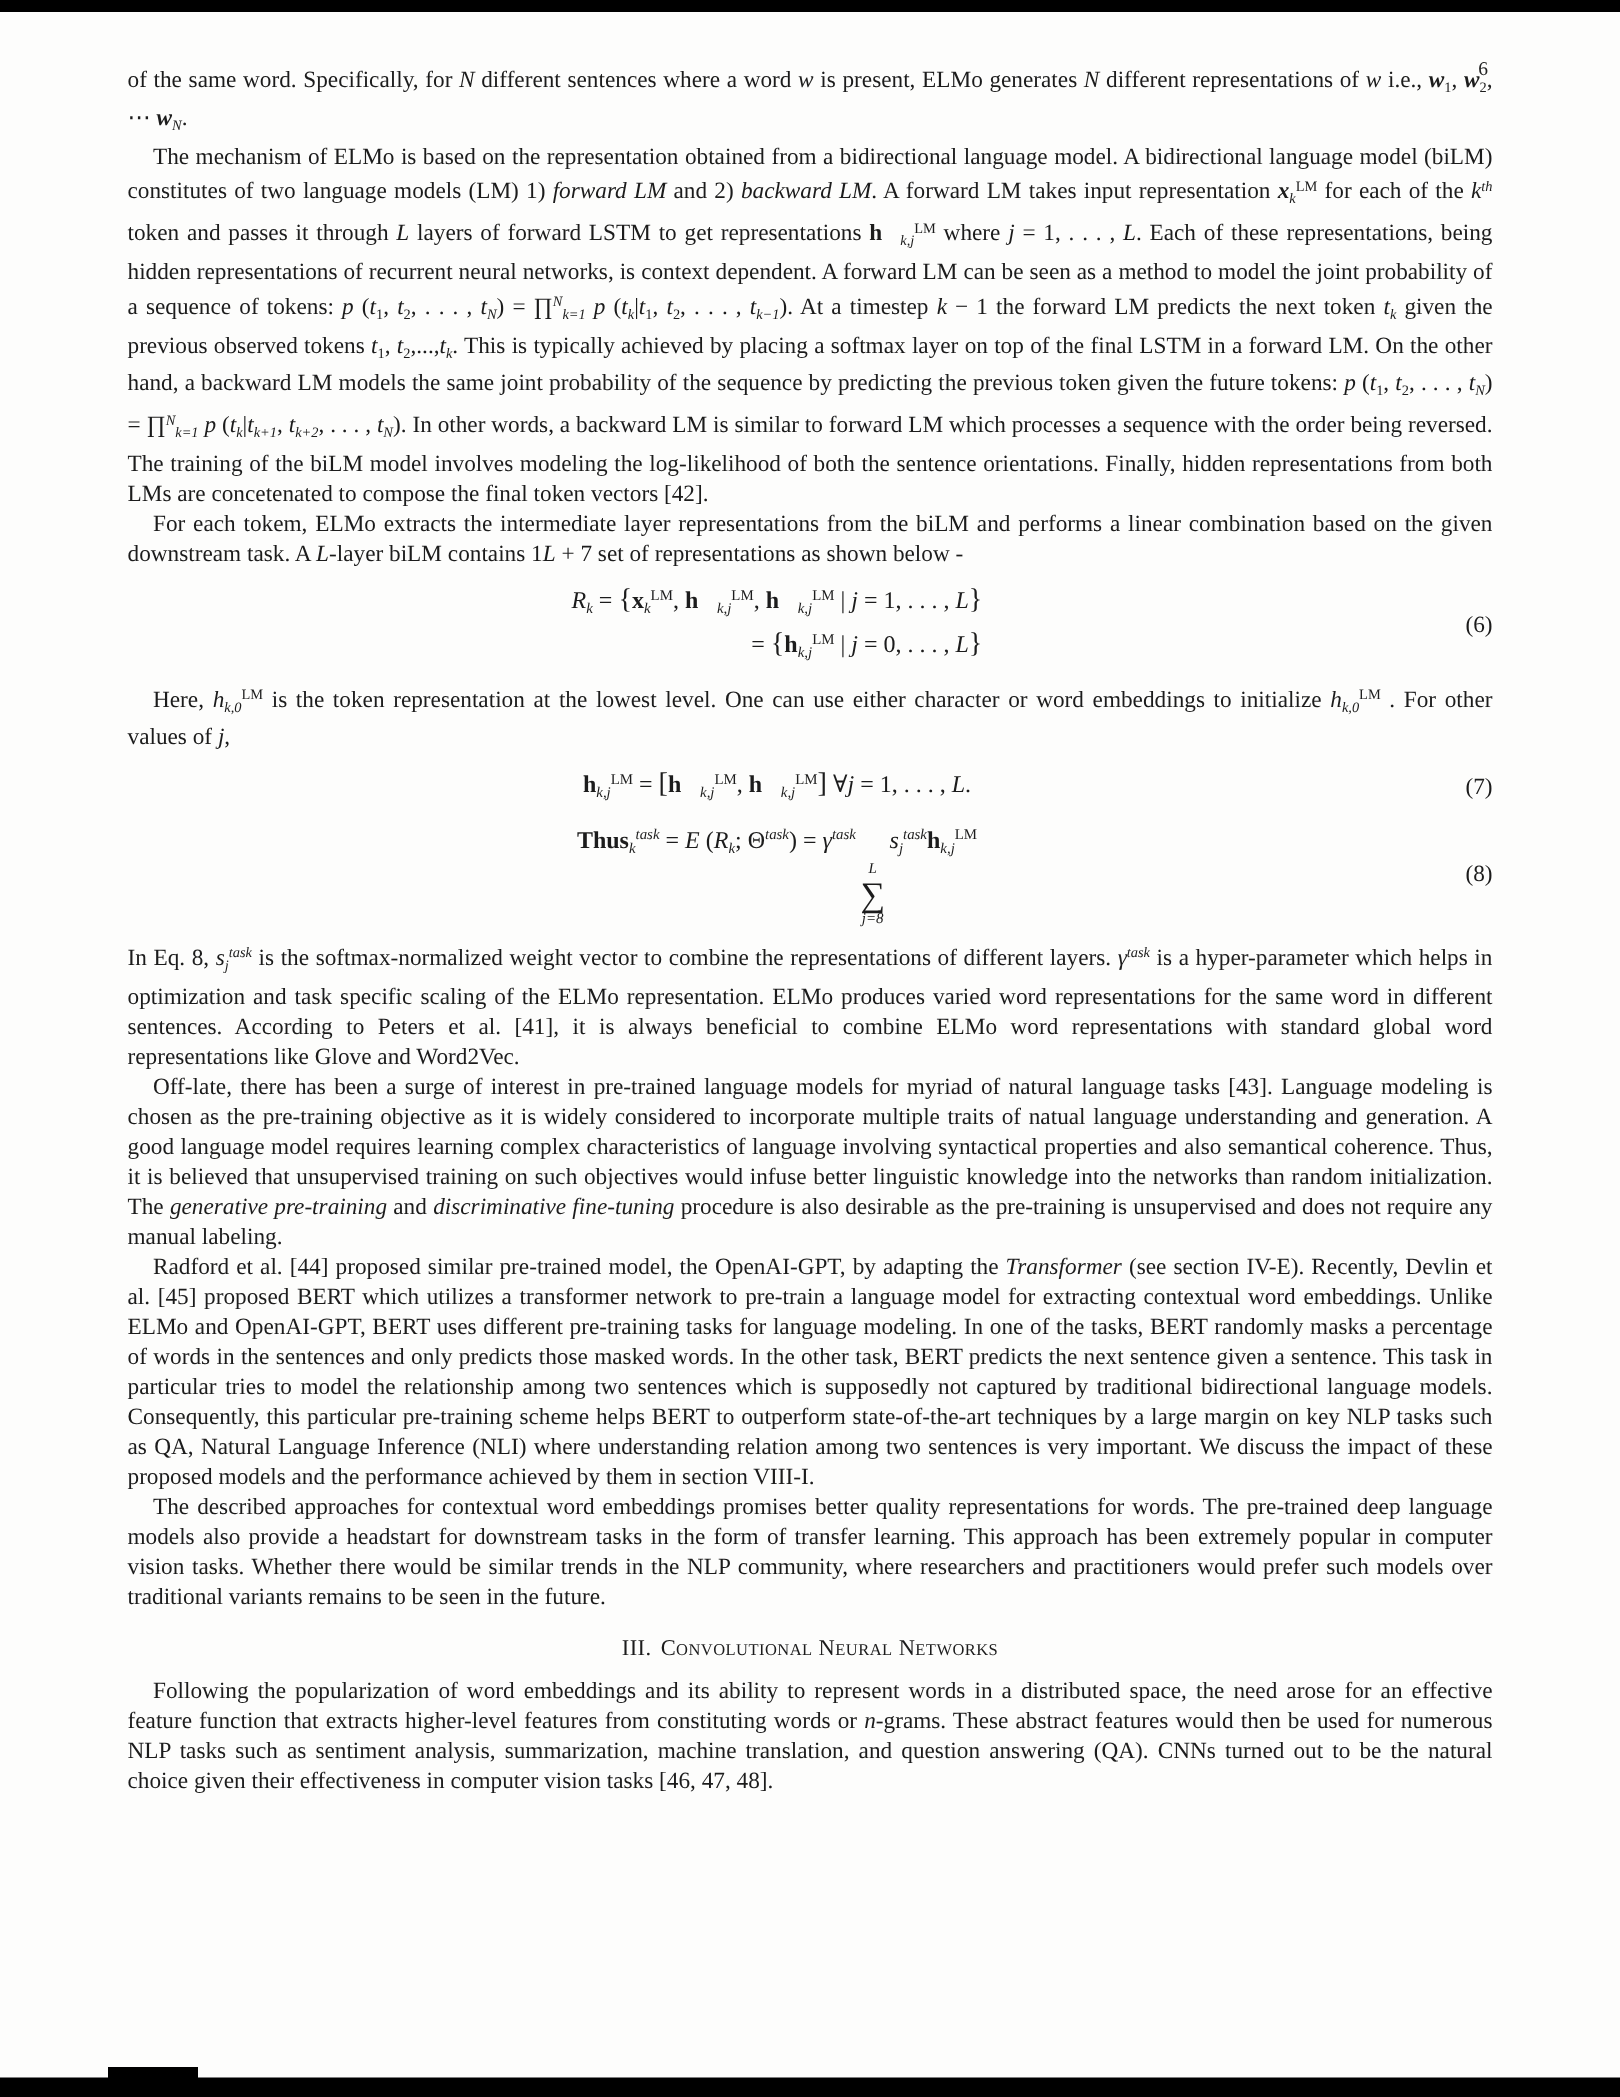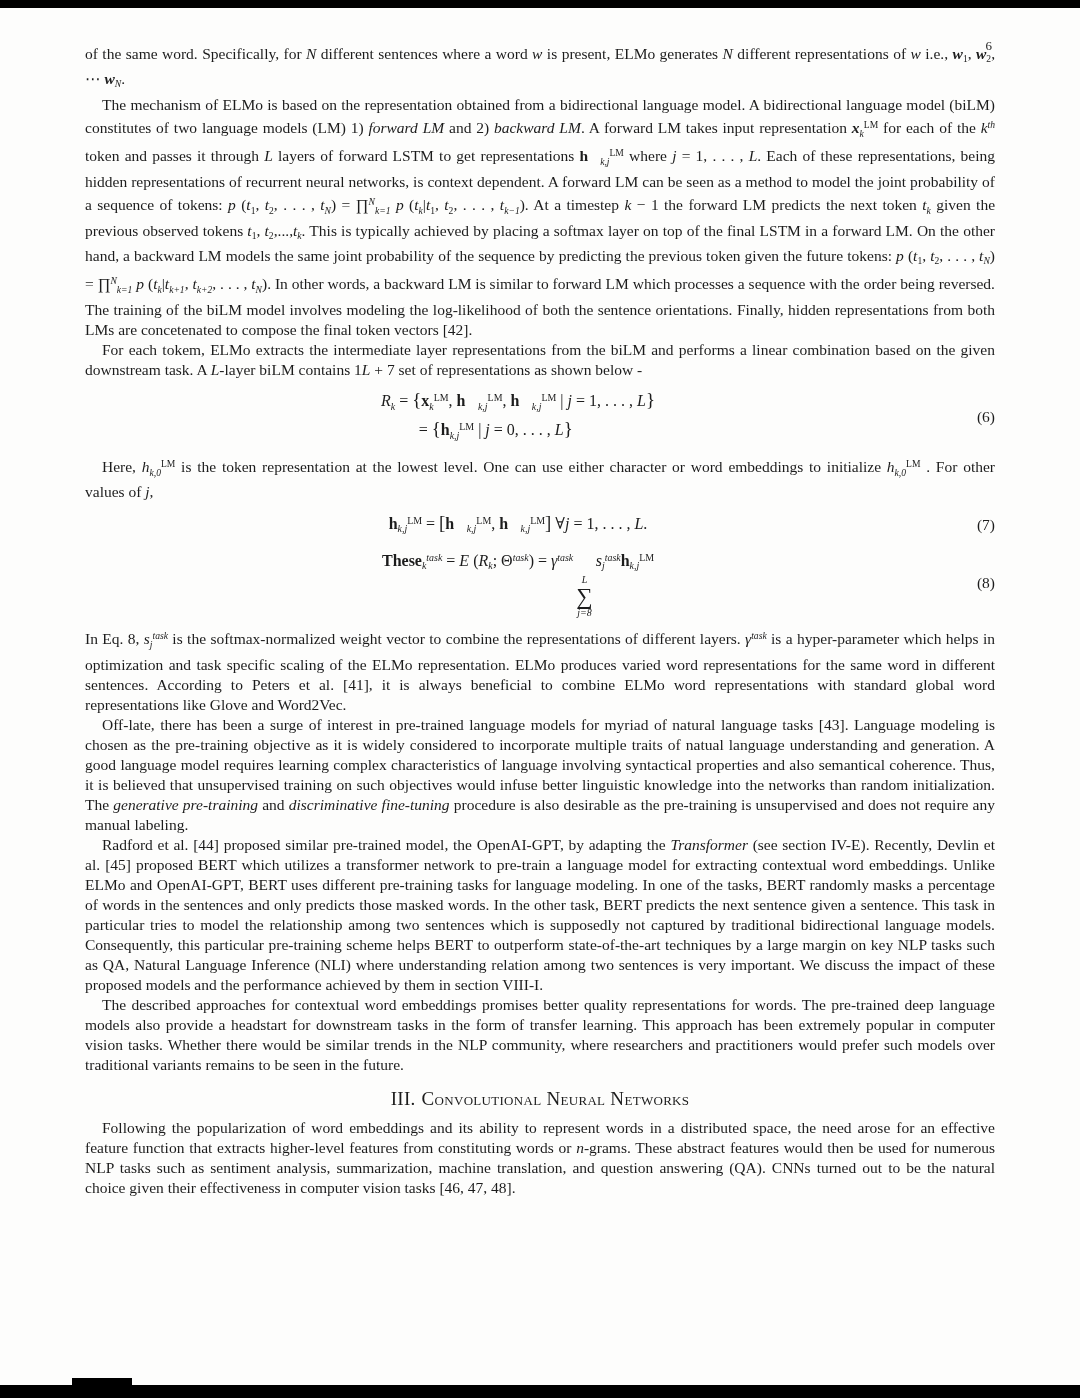--- a/index.html
+++ b/index.html
@@ -27,31 +27,31 @@
   .r-i { font-style:italic; }
   .r-b { font-weight:bold; }
   .r-sub { font-size:0.62em; vertical-align:-0.35em; }
   .r-sup { font-size:0.62em; vertical-align:0.55em; }
   .r-big { font-size:1.18em; }
 
   
   .equation { display:flex; align-items:center; margin:8px 0; text-indent:0; }
   .eq-body { flex:1; text-align:center; font-size:16px; }
   .eq-stack { display:inline-block; text-align:left; }
-  .eq-line { white-space:nowrap; }
+  .eq-line { white-space:nowrap;text-align:right; }
   .eq-line2 { padding-left:2.35em; }
   .eq-number { width:44px; text-align:right; font-size:15.5px; }
   .sum { display:inline-flex; flex-direction:column; align-items:center; vertical-align:-1.1em; line-height:1; margin:0 3px; }
   .sum-top, .sum-bottom { font-size:10px; font-style:italic; }
   .sum-sigma { font-size:23px; }
 
   
   .section-heading {
     text-align:center; margin:14px 0 9px; text-indent:0;
-    font-variant:small-caps; letter-spacing:0.3px; font-size:19px;
+    font-variant:small-caps; letter-spacing:0.3px; font-size:15px;
   }
   .section-heading .sh-num { margin-right:6px; }
 </style>
 </head>
 <body>
 
 <div class="page">
   <div class="edge-top"></div>
 
   <span class="page-number">6</span>
@@ -79,21 +79,21 @@
     <div class="equation">
       <div class="eq-body">
         <span class="eq-line"><span class="r-b">h</span><span class="r-i r-sub">k,j</span><span class="r-sup">LM</span><span> = </span><span class="r-big">[</span><span class="r-b">h⃗</span><span class="r-i r-sub">k,j</span><span class="r-sup">LM</span><span>, </span><span class="r-b">h⃖</span><span class="r-i r-sub">k,j</span><span class="r-sup">LM</span><span class="r-big">]</span><span>  ∀</span><span class="r-i">j</span><span> = 1, . . . , </span><span class="r-i">L</span><span>.</span></span>
       </div>
       <span class="eq-number">(7)</span>
     </div>
 
 
     <div class="equation">
       <div class="eq-body">
-        <span><span class="r-b">These</span><span class="r-i r-sub">k</span><span class="r-i r-sup">task</span><span> = </span><span class="r-i">E</span><span> (</span><span class="r-i">R</span><span class="r-i r-sub">k</span><span>; Θ</span><span class="r-i r-sup">task</span><span>) = </span><span class="r-i">γ</span><span class="r-i r-sup">task</span></span><span class="sum">
+        <span><span class="r-b">Thus</span><span class="r-i r-sub">k</span><span class="r-i r-sup">task</span><span> = </span><span class="r-i">E</span><span> (</span><span class="r-i">R</span><span class="r-i r-sub">k</span><span>; Θ</span><span class="r-i r-sup">task</span><span>) = </span><span class="r-i">γ</span><span class="r-i r-sup">task</span></span><span class="sum">
             <span class="sum-top">L</span>
             <span class="sum-sigma">∑</span>
             <span class="sum-bottom">j=8</span>
           </span><span><span class="r-i">s</span><span class="r-i r-sub">j</span><span class="r-i r-sup">task</span><span class="r-b">h</span><span class="r-i r-sub">k,j</span><span class="r-sup">LM</span></span>
       </div>
       <span class="eq-number">(8)</span>
     </div>
 
     <p class="noindent"><span>In Eq. 8, </span><span class="r-i">s</span><span class="r-i r-sub">j</span><span class="r-i r-sup">task</span><span> is the softmax-normalized weight vector to combine the representations of different layers. </span><span class="r-i">γ</span><span class="r-i r-sup">task</span><span> is a hyper-parameter which helps in optimization and task specific scaling of the ELMo representation. ELMo produces varied word representations for the same word in different sentences. According to Peters et al. [41], it is always beneficial to combine ELMo word representations with standard global word representations like Glove and Word2Vec.</span></p>
 

